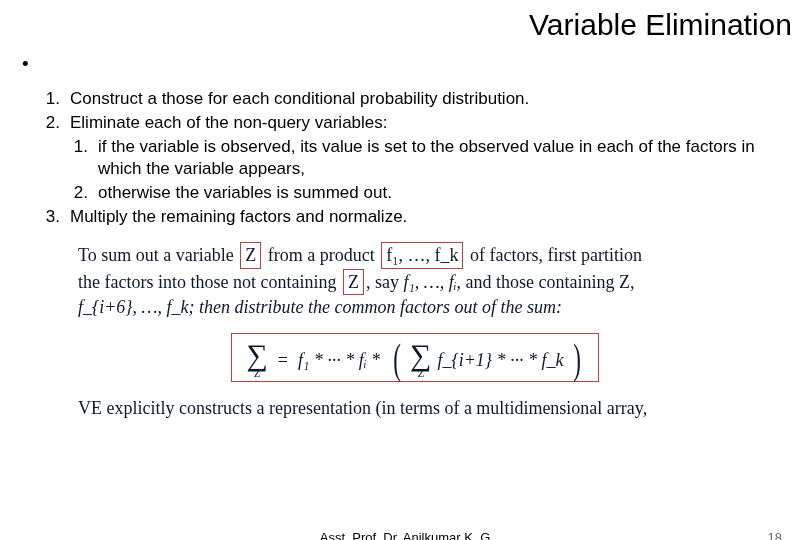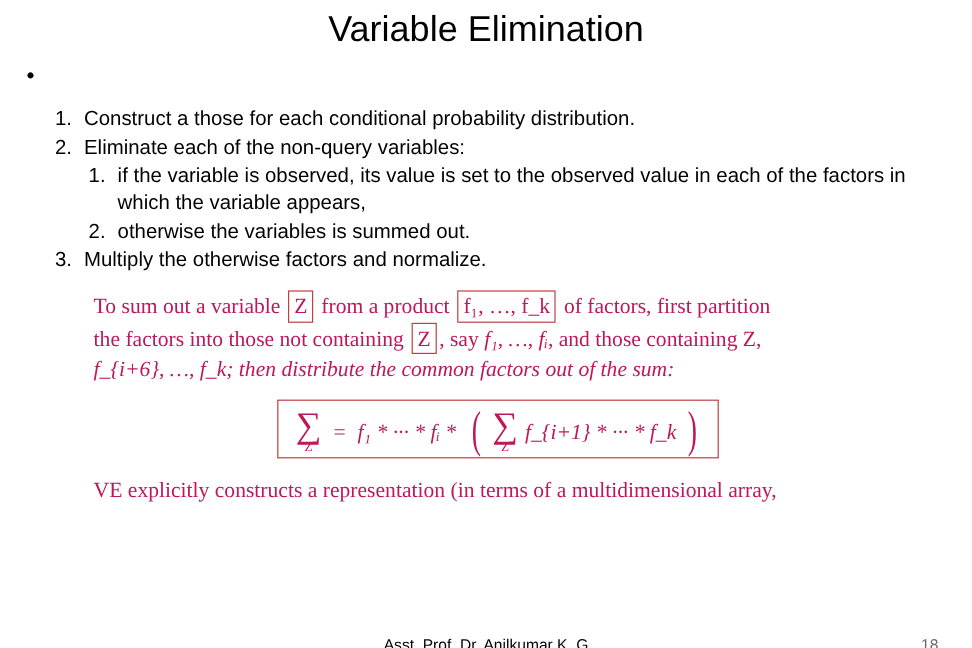--- a/index.html
+++ b/index.html
@@ -7,21 +7,21 @@
     width: 810px;
     height: 540px;
     background: #fff;
     font-family: Arial, Helvetica, sans-serif;
     color: #000;
     position: relative;
     overflow: hidden;
   }
   .slide { padding: 8px 18px 0 18px; }
   .title {
-    text-align: center;
+    text-align: right;
     font-size: 30px;
     font-weight: 400;
     margin-bottom: 10px;
   }
   .bullet {
     display: flex;
     font-size: 19px;
     line-height: 1.25;
     margin-bottom: 12px;
   }
@@ -30,21 +30,21 @@
   .ol-outer .li { display: flex; margin-bottom: 2px; }
   .ol-outer .num { min-width: 26px; text-align: right; padding-right: 10px; }
   .ol-inner { padding-left: 28px; }
   .ol-inner .li { display: flex; margin-bottom: 2px; }
   .ol-inner .num { min-width: 26px; text-align: right; padding-right: 10px; }
   .excerpt {
     margin: 14px 40px 0 60px;
     font-family: "Times New Roman", Times, serif;
     font-size: 18px;
     line-height: 1.35;
-    color: #be185d;
+    color: #0f172a;
   }
   .excerpt .line1, .excerpt .line2, .excerpt .line3, .excerpt .line5 { display: block; }
   .box-small {
     display: inline-block;
     border: 1px solid #c04040;
     padding: 0 4px;
     margin: 0 2px;
   }
   .eq-row {
     display: flex;
@@ -124,21 +124,21 @@
         <span class="num">1.</span>
         <span>if the variable is observed, its value is set to the observed value in each of the factors in which the variable appears,</span>
       </div>
       <div class="li">
         <span class="num">2.</span>
         <span>otherwise the variables is summed out.</span>
       </div>
     </div>
     <div class="li">
       <span class="num">3.</span>
-      <span>Multiply the otherwise factors and normalize.</span>
+      <span>Multiply the remaining factors and normalize.</span>
     </div>
   </div>
 
   <div class="excerpt">
     <span class="line1">
       <span>To sum out a variable </span><span class="box-small">Z</span><span> from a product </span><span class="box-small">f₁, …, f_k</span><span> of factors, first partition</span>
     </span>
     <span class="line2">
       <span>the factors into those not containing </span><span class="box-small">Z</span><span>, say </span><i>f₁, …, fᵢ,</i><span> and those containing Z,</span>
     </span>

